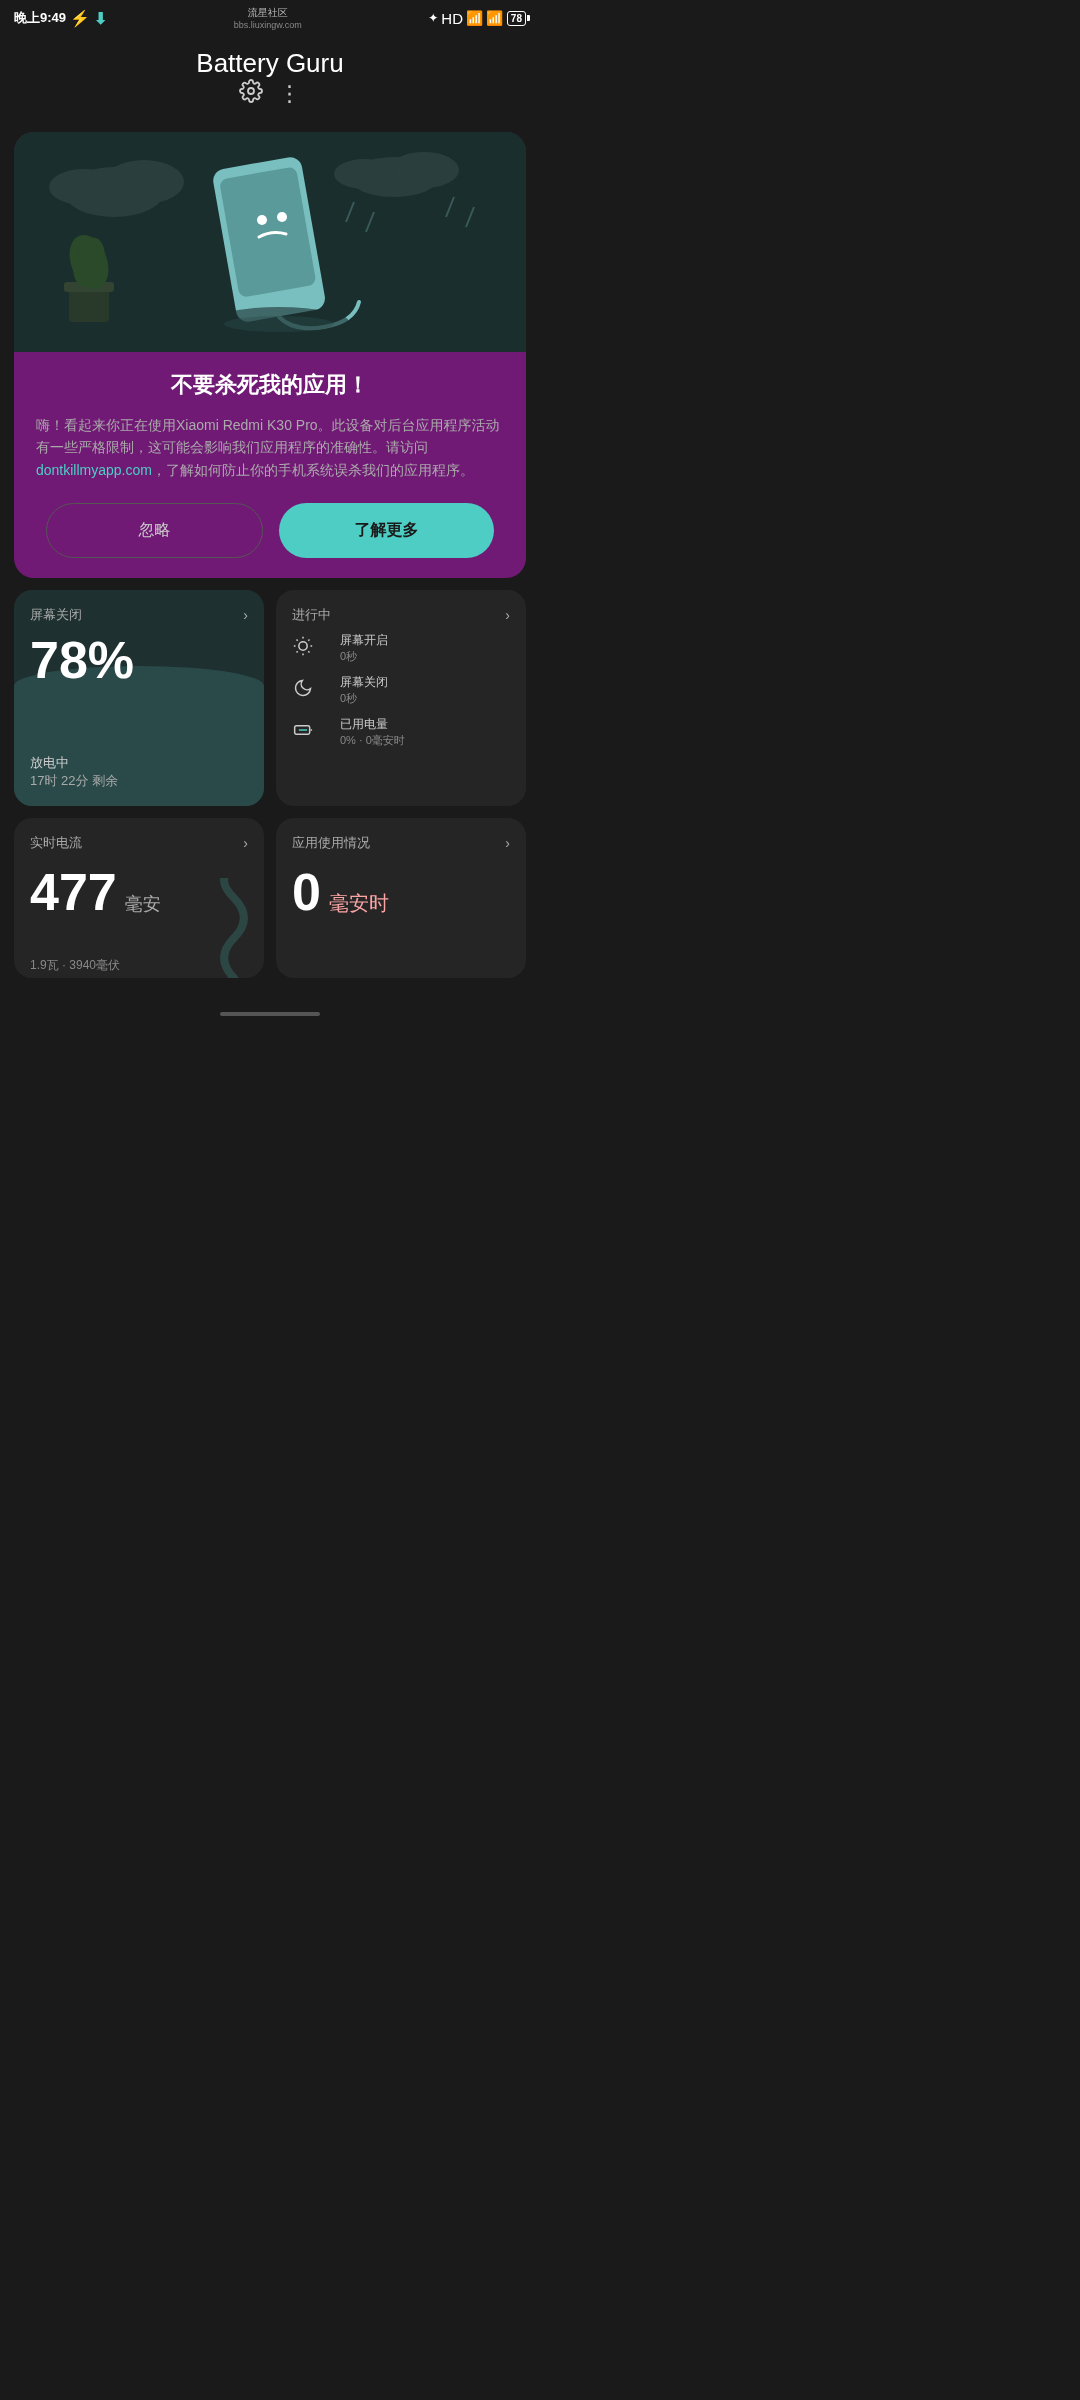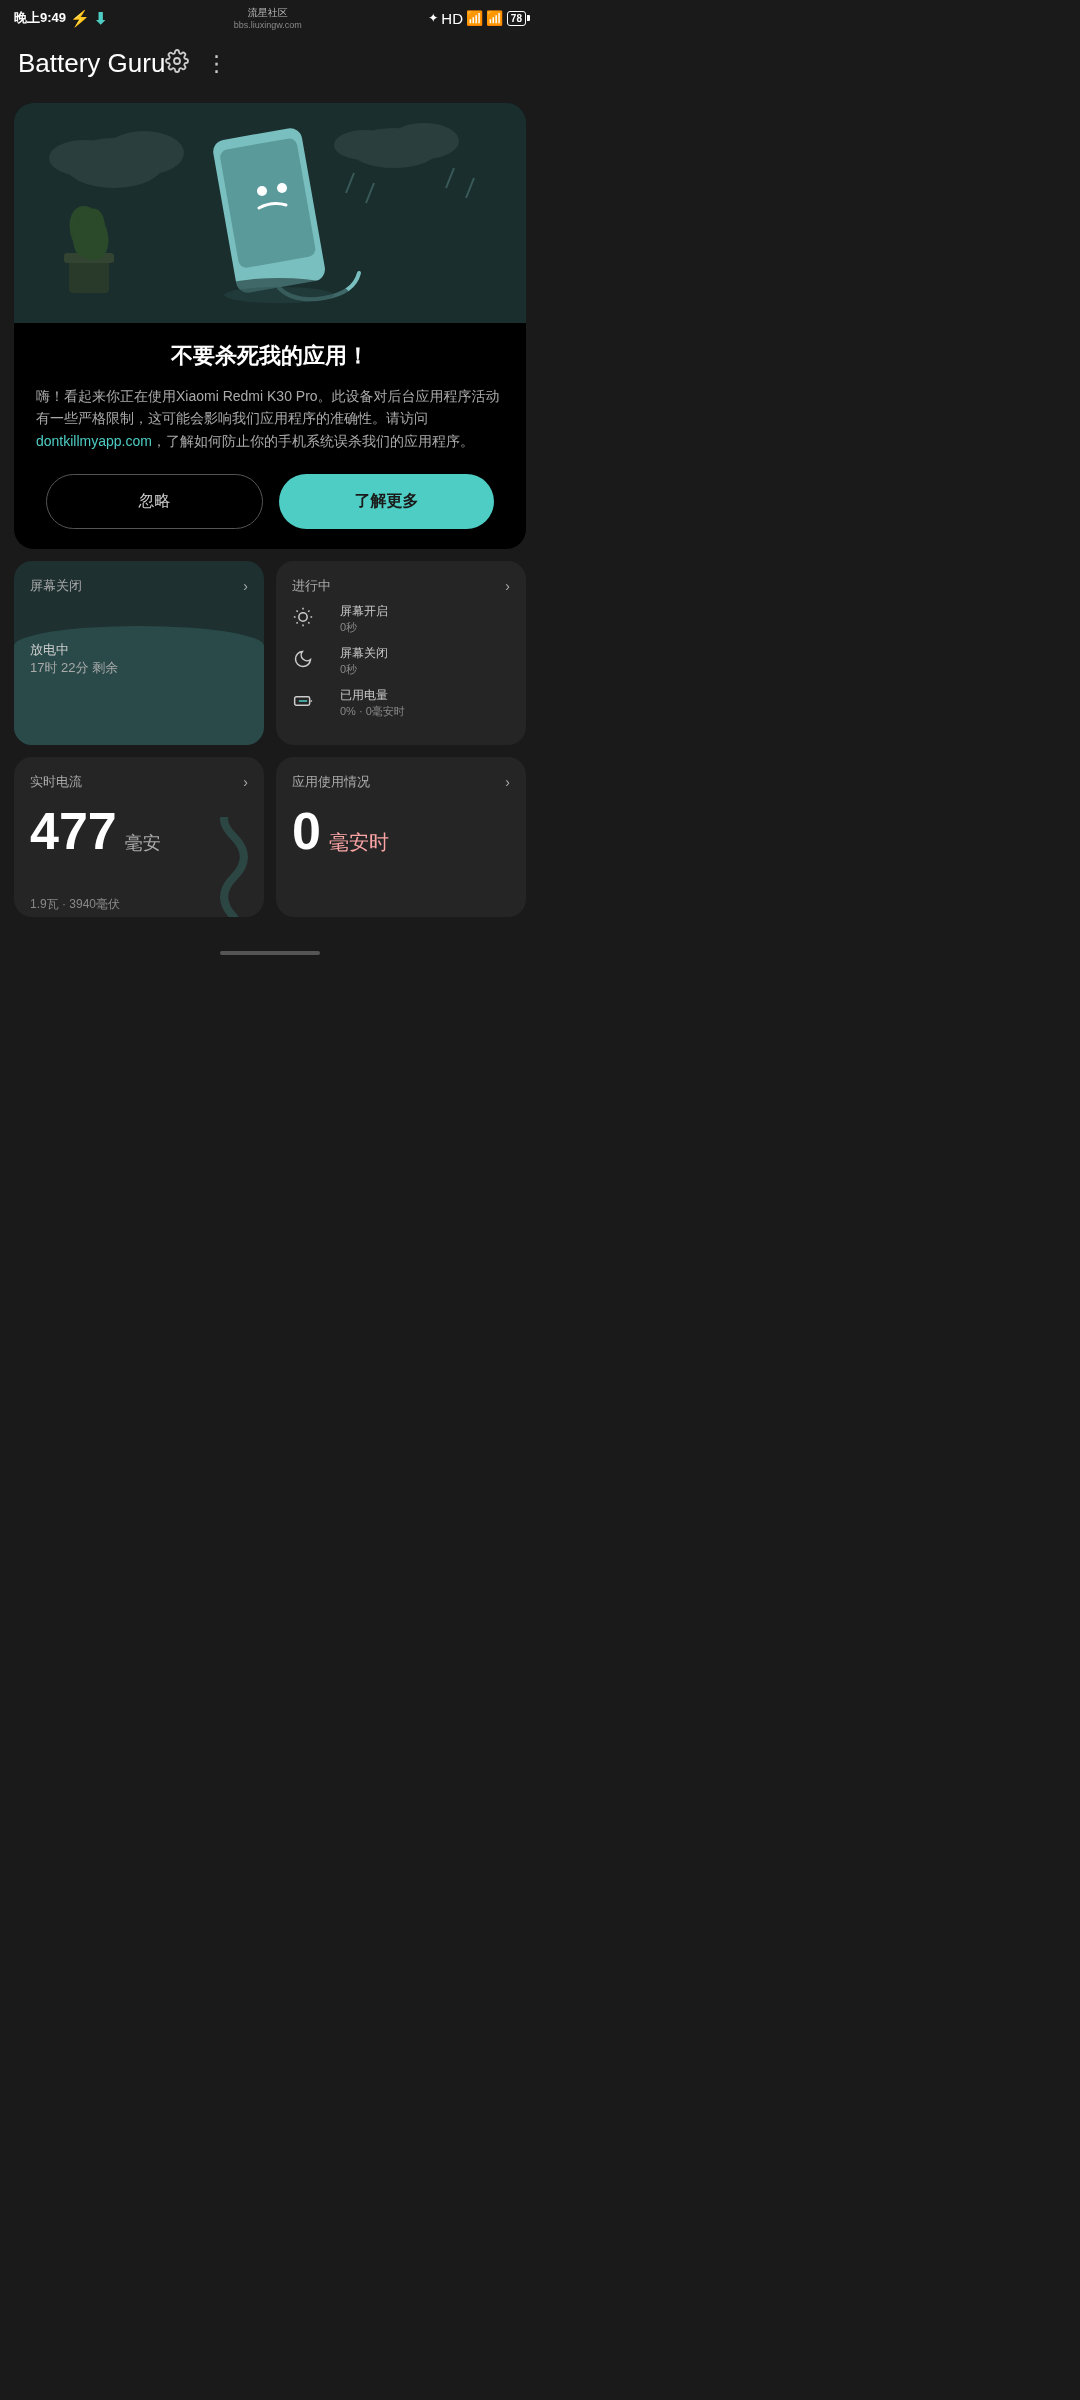--- a/index.html
+++ b/index.html
@@ -24,39 +24,40 @@
       font-size: 11px;
       color: #fff;
     }
     .status-left { display: flex; align-items: center; gap: 4px; font-weight: 600; font-size: 13px; }
     .status-icons { display: flex; align-items: center; gap: 3px; font-size: 10px; }
     .status-center { font-size: 9px; color: #aaa; text-align: center; }
 
     
     .app-bar {
       display: flex;
-      justify-content: flex-start;
+      justify-content: center;
       align-items: center;
       padding: 14px 18px 14px;
       background: #1a1a1a;
+      flex-direction: column;
     }
     .app-title {
       font-size: 26px;
       font-weight: 500;
       color: #fff;
     }
     .app-bar-actions { display: flex; align-items: center; gap: 16px; }
     .icon-btn { color: #ccc; cursor: pointer; font-size: 20px; }
 
     
     .content { padding: 10px 14px 20px; display: flex; flex-direction: column; gap: 12px; }
 
     
     .warning-card {
-      background: #000000;
+      background: #701a75;
       border-radius: 20px;
       overflow: hidden;
       padding-bottom: 20px;
     }
     .warning-illustration {
       background: #1e2e2e;
       display: flex;
       justify-content: center;
       align-items: center;
       height: 220px;
@@ -341,20 +342,21 @@
 
   <div class="cards-grid">
 
     <div class="card battery-card">
       <div class="battery-wave"></div>
       <div class="battery-content">
         <div class="card-header">
           <span>屏幕关闭</span>
           <span class="card-chevron">›</span>
         </div>
+        <div class="battery-percent">78%</div>
         <div style="height:30px;"></div>
         <div class="battery-status">放电中</div>
         <div class="battery-time">17时 22分 剩余</div>
       </div>
     </div>
 
     <div class="card progress-card">
       <div class="card-header">
         <span>进行中</span>
         <span class="card-chevron">›</span>

